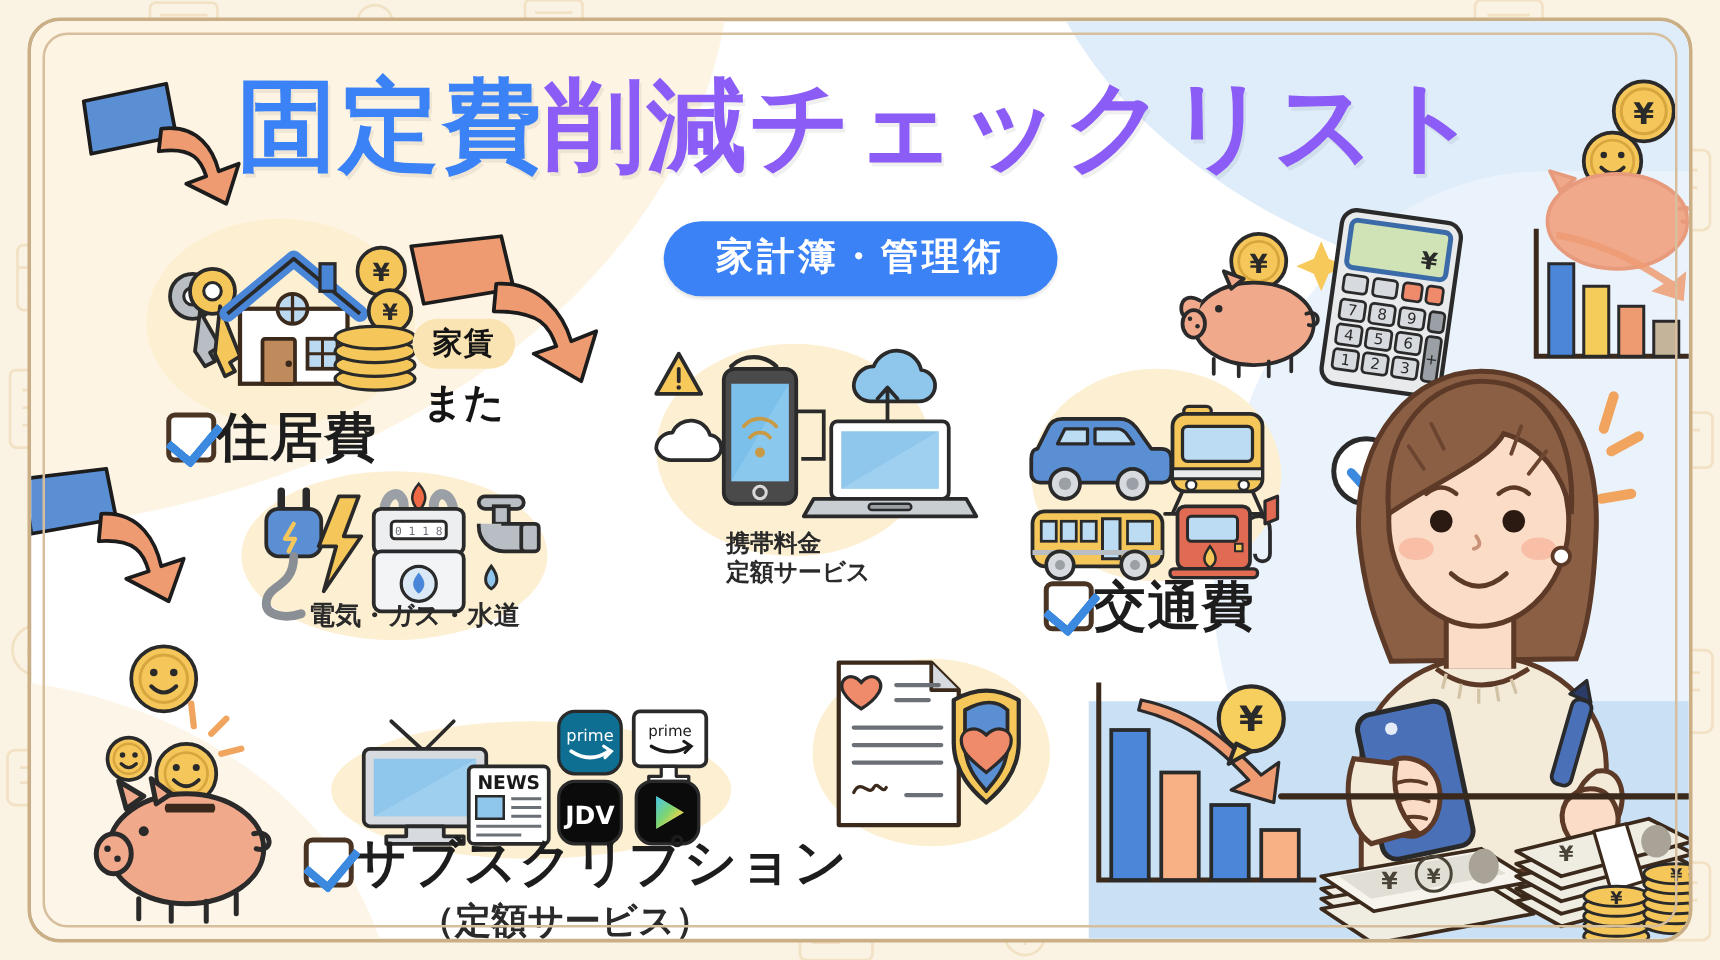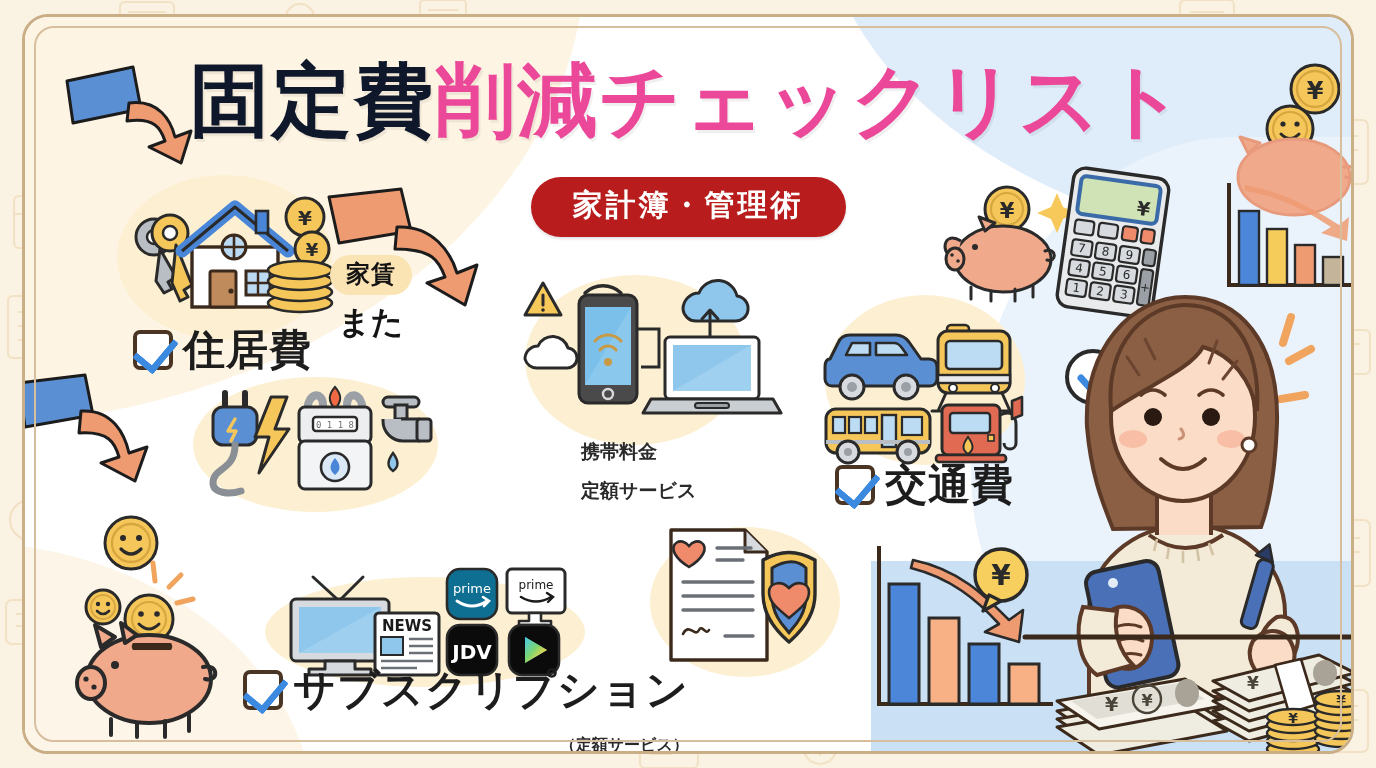--- a/index.html
+++ b/index.html
@@ -56,45 +56,45 @@
   .content { position:absolute; inset:0; z-index:5; }
 
   
   .title-wrap { position:absolute; left:0; right:0; top:44px; text-align:center; z-index:12; }
   .title {
     font-size:80px; font-weight:900; letter-spacing:2px;
     line-height:1;
     font-family:"DejaVu Sans","Liberation Sans",sans-serif;
     white-space:nowrap;
   }
-  .t-blue { color:#0f172a; text-shadow:2px 3px 0 rgba(0,0,0,.06); }
-  .t-brown { color:#ec4899; text-shadow:2px 3px 0 rgba(0,0,0,.06); }
+  .t-blue { color:#3b82f6; text-shadow:2px 3px 0 rgba(0,0,0,.06); }
+  .t-brown { color:#8b5cf6; text-shadow:2px 3px 0 rgba(0,0,0,.06); }
   .badge-wrap { position:absolute; left:0; right:0; top:160px; text-align:center; z-index:12; }
   .badge {
-    display:inline-block; background:#b91c1c; color:#fff;
+    display:inline-block; background:#3b82f6; color:#fff;
     font-size:30px; font-weight:800; letter-spacing:3px;
     padding:8px 42px 11px; border-radius:40px;
     box-shadow:0 2px 3px rgba(0,0,0,.12);
   }
 
   
   .item { position:absolute; z-index:11; }
-  .item-label { display:flex; align-items:center; gap:10px; }
+  .item-label { display:flex; align-items:center; }
   .cbox {
     width:40px; height:40px; border:4px solid #4a3524; border-radius:7px;
     background:#fff; position:relative; flex:none;
   }
   .cbox::after {
     content:""; position:absolute; left:5px; top:-4px;
     width:20px; height:34px; border:7px solid #3b8ae0;
     border-top:0; border-left:0; transform:rotate(40deg);
     border-radius:3px;
   }
   .item-title { font-size:42px; font-weight:900; color:#1d1d1d; letter-spacing:1px; white-space:nowrap; }
-  .item-sub { font-size:21px; font-weight:800; color:#2a2a2a; margin-top:18px; line-height:1.12; white-space:nowrap; }
+  .item-sub { font-size:21px; font-weight:800; color:#2a2a2a; margin-top:2px; line-height:1.12; white-space:nowrap; }
   .item-sub.small { font-size:19px; }
   .sub-indent { padding-left:52px; }
 
   .pill-tag {
     display:inline-block; background:#fbe4b3; color:#141414;
     font-size:24px; font-weight:900; padding:3px 16px 5px;
     border-radius:20px; letter-spacing:1px;
   }
   .plain-tag { font-size:32px; font-weight:900; color:#141414; padding-left:8px; }
 
@@ -255,20 +255,21 @@
         <g>
           <rect x="188" y="22" width="36" height="10" rx="5" fill="#b9bec4" stroke="#2a2a2a" stroke-width="3"></rect>
           <rect x="200" y="30" width="12" height="14" fill="#b9bec4" stroke="#2a2a2a" stroke-width="3"></rect>
           <path d="M206 44 h18 v22 h-16 a20 20 0 0 1 -20 -20 v-2" fill="#b9bec4" stroke="#2a2a2a" stroke-width="3" stroke-linejoin="round"></path>
           <rect x="222" y="44" width="14" height="22" rx="3" fill="#b9bec4" stroke="#2a2a2a" stroke-width="3"></rect>
           <path d="M198 78 c6 8 6 14 0 18 c-6 -4 -6 -10 0 -18 Z" fill="#8fc6ec" stroke="#2a2a2a" stroke-width="2.4"></path>
         </g>
       </svg>
 
       <div class="item" style="left:172px; top:462px;">
+        <div class="item-sub sub-indent" style="padding-left:50px;">電気・ガス・水道</div>
       </div>
 
       <div class="blob" style="left:500px; top:258px; width:220px; height:170px;"></div>
       <svg class="ill" style="left:480px; top:250px;" width="270" height="165" viewBox="0 0 270 165">
 
         <g>
           <path d="M38 16 L56 48 H20 Z" fill="#f7c95a" stroke="#2a2a2a" stroke-width="3" stroke-linejoin="round"></path>
           <path d="M38 28 v10" stroke="#2a2a2a" stroke-width="3" stroke-linecap="round"></path>
           <circle cx="38" cy="43" r="1.8" fill="#2a2a2a"></circle>
         </g>
@@ -419,21 +420,21 @@
             </linearGradient>
           </defs>
         </g>
       </svg>
 
       <div class="item" style="left:218px; top:645px;">
         <div class="item-label">
           <div class="cbox"></div>
           <div class="item-title">サブスクリプション</div>
         </div>
-        <div class="item-sub" style="padding-left:92px; font-size:16px;text-align:right;">（定額サービス）</div>
+        <div class="item-sub" style="padding-left:92px; font-size:29px;">（定額サービス）</div>
       </div>
 
       <div class="blob" style="left:625px; top:510px; width:190px; height:150px;"></div>
       <svg class="ill" style="left:630px; top:505px;" width="200" height="150" viewBox="0 0 200 150">
         <g>
           <path d="M16 8 h74 l22 22 v108 H16 Z" fill="#fff" stroke="#3b2a1c" stroke-width="3.4" stroke-linejoin="round"></path>
           <path d="M90 8 v22 h22" fill="#d7dbdf" stroke="#3b2a1c" stroke-width="3" stroke-linejoin="round"></path>
           <path d="M34 24 c-8 -10 -20 -2 -14 8 c4 7 14 13 14 13 s10 -6 14 -13 c6 -10 -6 -18 -14 -8 Z" fill="#ef8a6b" stroke="#2a2a2a" stroke-width="2.6"></path>
           <path d="M62 26 h34 M62 38 h26" stroke="#6b7076" stroke-width="3.4" stroke-linecap="round"></path>
           <path d="M28 60 h70 M28 74 h70 M28 88 h70" stroke="#6b7076" stroke-width="3.4" stroke-linecap="round"></path>

